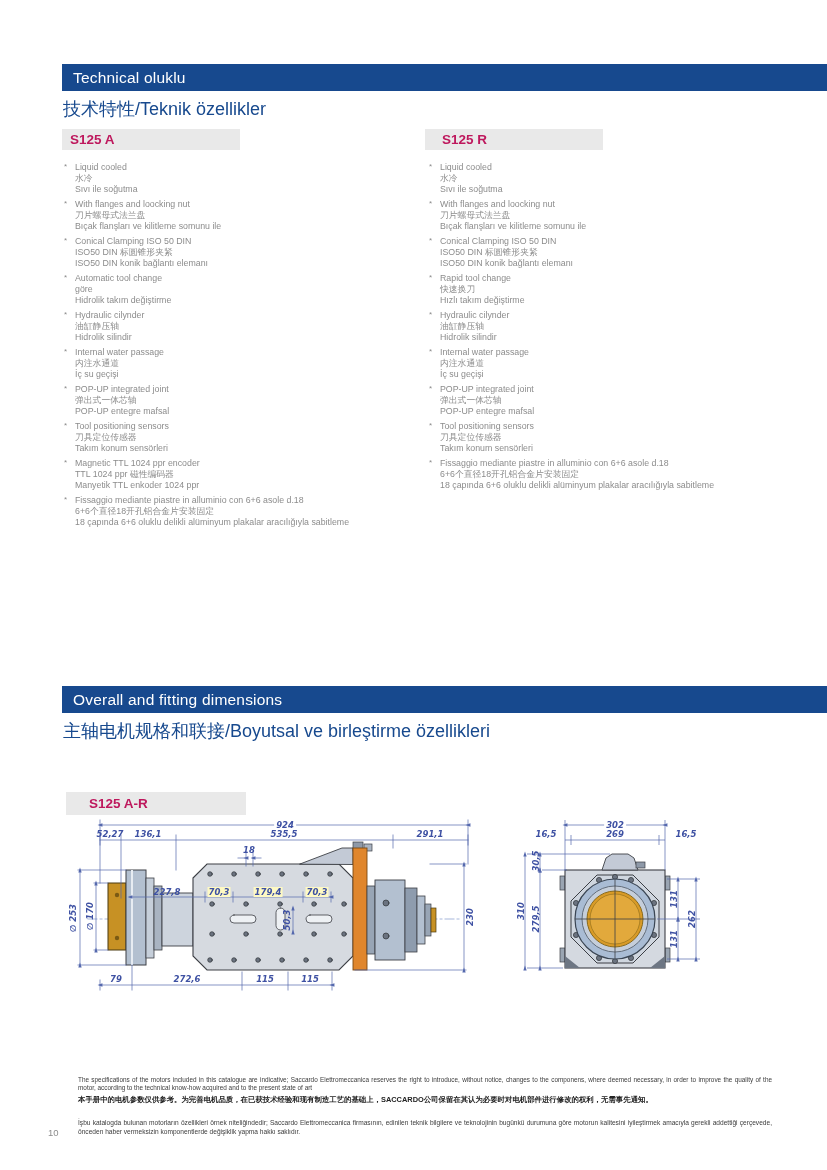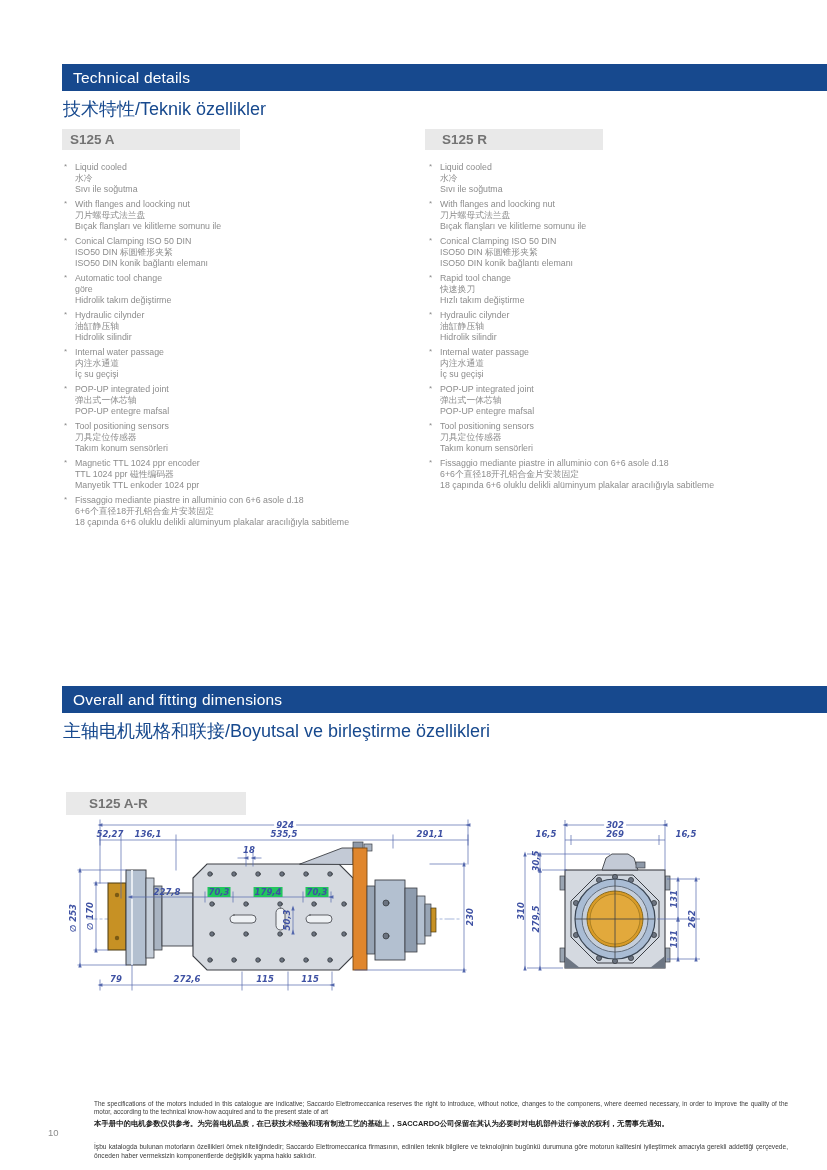--- a/index.html
+++ b/index.html
@@ -7,51 +7,51 @@
        font-family:"Liberation Sans",sans-serif;overflow:hidden;}
 
   .bar{position:absolute;left:62px;right:0;height:27px;background:#17498e;color:#fff;
        display:flex;align-items:center;padding-left:11px;box-sizing:border-box;
        font-size:15.5px;letter-spacing:.2px;}
   #bar1{top:64px;}  #bar2{top:686px;}
 
   .subtitle{position:absolute;left:63px;color:#17498e;font-size:18px;font-weight:500;}
   #sub1{top:97px;} #sub2{top:719px;}
 
-  .model-box{position:absolute;background:#e9e9e9;color:#737373;font-weight:bold;
+  .model-box{position:absolute;background:#e9e9e9;color:#be185d;font-weight:bold;
        font-size:13.5px;display:flex;align-items:center;box-sizing:border-box;}
   #boxA{left:62px;top:129px;width:178px;height:21px;padding-left:8px;}
   #boxR{left:425px;top:129px;width:178px;height:21px;padding-left:17px;}
   #boxAR{left:66px;top:792px;width:180px;height:23px;padding-left:23px;}
 
   .col{position:absolute;top:162px;width:356px;font-size:8.8px;line-height:11px;color:#8c8c8c;}
   #colA{left:62px;} #colR{left:427px;}
   .item{position:relative;padding-left:13px;margin-bottom:4px;}
   .bullet{position:absolute;left:2px;top:-1px;font-size:8px;color:#8c8c8c;}
   .just{text-align:justify;}
 
-  .footer{position:absolute;left:94px;width:694px;color:#3c3c3c;text-align:justify;margin-top:24px;}
+  .footer{position:absolute;left:78px;width:694px;color:#3c3c3c;text-align:justify;}
   #footer-en{top:1076px;font-size:6.4px;line-height:8.4px;}
   #footer-zh{top:1095px;font-size:7.4px;line-height:9px;font-weight:600;color:#222;}
   #footer-tr{top:1119px;font-size:6.6px;line-height:8.8px;}
   #page-num{position:absolute;left:48px;top:1127px;font-size:9.5px;color:#8c8c8c;text-align:center;}
 
   #drawings{position:absolute;left:60px;top:808px;width:720px;height:205px;}
   #drawings svg{position:absolute;left:0;top:0;}
   .dim{position:absolute;font-family:"DejaVu Sans",sans-serif;font-style:italic;font-weight:bold;
        font-size:8.5px;color:#3e51a3;white-space:nowrap;transform:translate(-50%,-50%);}
   .dim.rot{transform:translate(-50%,-50%) rotate(-90deg);}
   .dim.bg{background:#fff;padding:0 2px;}
-  .dim.hbg{background:#22c55e;padding:0 1px;}
+  .dim.hbg{background:#fef9c3;padding:0 1px;}
 </style>
 </head>
 <body>
 
 <div class="bar" id="bar1">
-  <span>Technical details</span>
+  <span>Technical oluklu</span>
 </div>
 <div class="subtitle" id="sub1">技术特性/Teknik özellikler</div>
 
 <div class="model-box" id="boxA">
   <span>S125 A</span>
 </div>
 <div class="model-box" id="boxR">
   <span>S125 R</span>
 </div>
 

